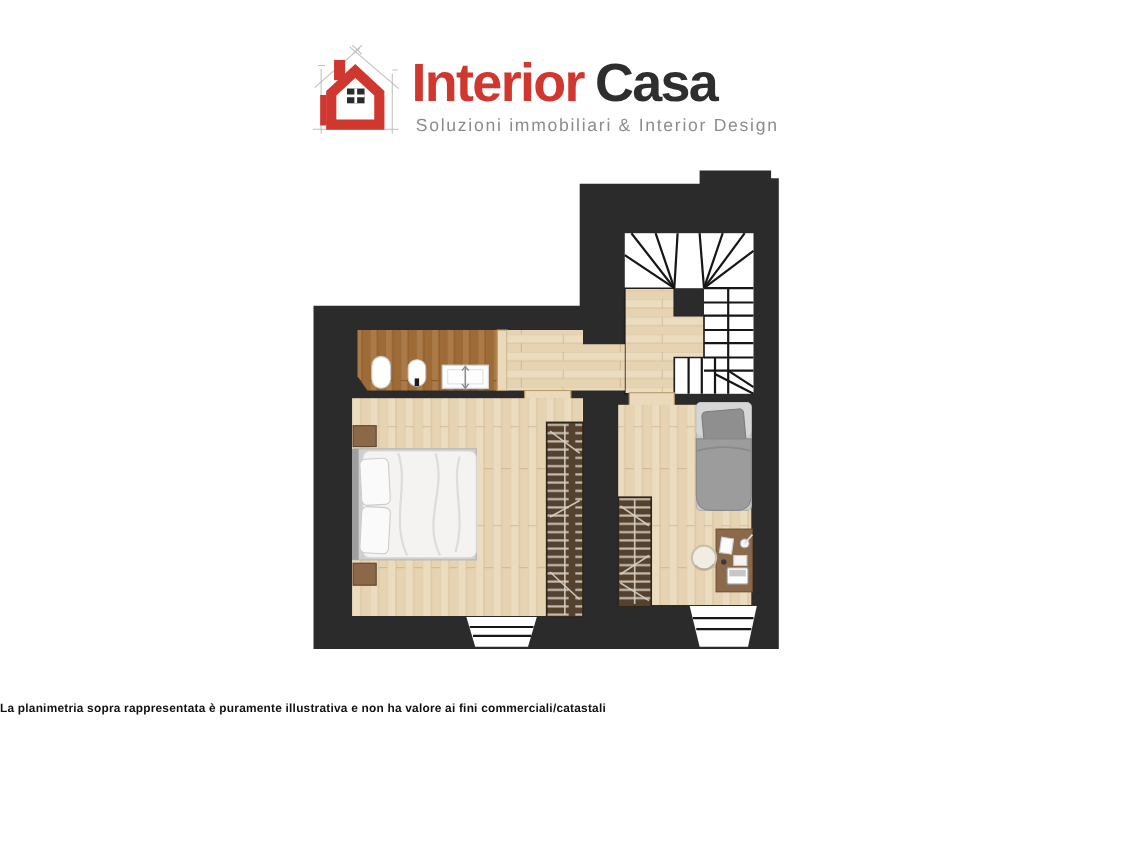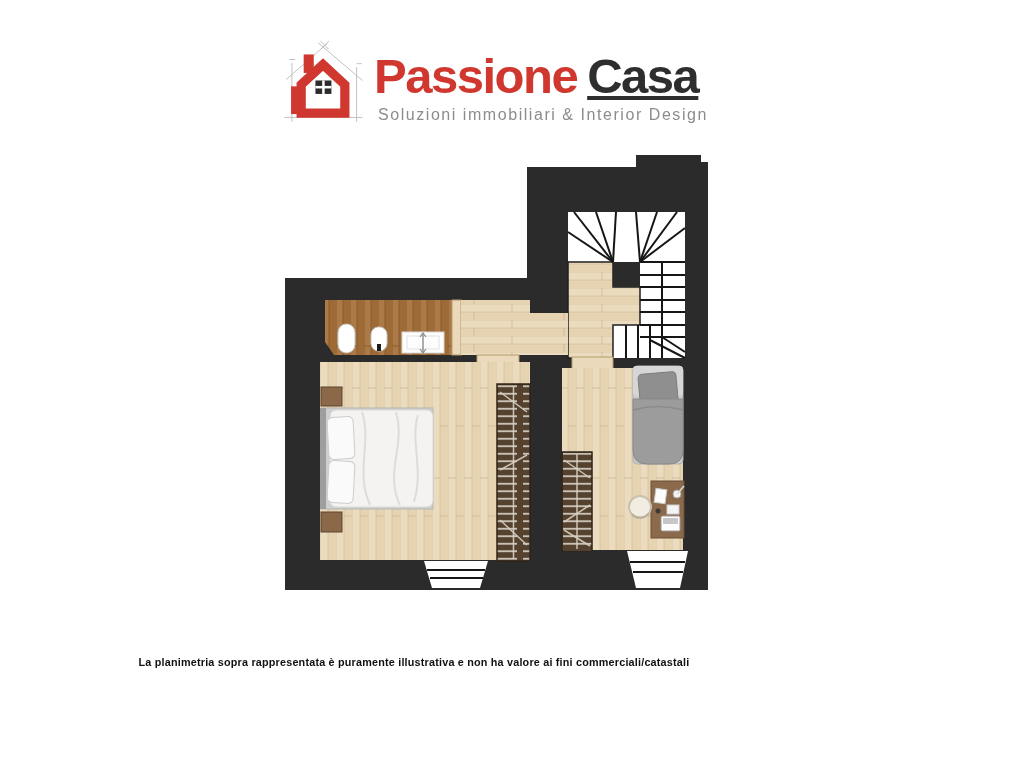--- a/index.html
+++ b/index.html
@@ -6,33 +6,33 @@
   body{
     width:1024px;height:768px;background:#ffffff;position:relative;overflow:hidden;
     font-family:"Liberation Sans", sans-serif;
   }
   
   .logo{position:absolute;left:281px;top:38px;display:flex;align-items:flex-start;gap:9px;}
   .logo-icon{width:84px;height:90px;flex:0 0 auto;}
   .logo-text{padding-top:14px;}
   .brand{font-weight:bold;font-size:49px;line-height:1;letter-spacing:-1.5px;white-space:nowrap;}
   .brand .primary{color:var(--accent-red,#d0372f);margin-right:10px;}
-  .brand .secondary{color:var(--brand-dark,#2e2e2e);text-decoration:underline;}
+  .brand .secondary{color:var(--brand-dark,#2e2e2e);}
   .tagline{margin-top:5px;margin-left:4px;font-size:16px;letter-spacing:1.55px;color:var(--tagline-gray,#8c8c8c);white-space:nowrap;}
   
   .plan{position:absolute;left:0;top:0;width:1024px;height:768px;}
   .wall-fill{fill:var(--wall,#2b2b2b);}
   .stair-white{fill:#ffffff;}
   .tread{stroke:#161616;stroke-width:2;fill:none;}
   .threshold{fill:#ead9ba;stroke:#b79b6d;stroke-width:1;}
   .wardrobe-box{stroke:#30251a;stroke-width:1.5;}
   .rail{stroke:#d7d0c3;stroke-width:1.5;fill:none;opacity:.9;}
   
   .disclaimer{
-    position:absolute;top:656px;left:0;width:828px;text-align:center;
+    position:absolute;top:638px;left:0;width:828px;
     font-size:10.8px;font-weight:bold;color:#111111;letter-spacing:.2px;
   }
 </style>
 </head>
 <body>
 
 <div class="logo">
   <svg class="logo-icon" viewBox="0 0 100 106" xmlns="http://www.w3.org/2000/svg">
 
     <g stroke="#bdbdbd" stroke-width="1.1" fill="none">
@@ -50,21 +50,21 @@
       <rect x="12" y="57" width="7" height="33" fill="var(--accent-red,#d0372f)"></rect>
       <polygon points="24,55 50,31 76,55 76,89 24,89" fill="#ffffff" stroke="var(--accent-red,#d0372f)" stroke-width="11" stroke-linejoin="miter"></polygon>
       <g>
         <rect x="41" y="50" width="19" height="16" fill="#2b2b2b"></rect>
         <path d="M50.5,50 V66" stroke="#ffffff" stroke-width="3"></path>
         <path d="M41,58 H60" stroke="#ffffff" stroke-width="3"></path>
       </g>
     </g>
   </svg>
   <div class="logo-text">
-    <div class="brand"><span class="primary">Passione</span><span class="secondary">Casa</span></div>
+    <div class="brand"><span class="primary">Interior</span><span class="secondary">Casa</span></div>
     <div class="tagline">Soluzioni immobiliari &amp; Interior Design</div>
   </div>
 </div>
 
 <svg class="plan" viewBox="0 0 1024 768" xmlns="http://www.w3.org/2000/svg">
   <defs>
     <pattern id="plankLight" width="16" height="90" patternUnits="userSpaceOnUse">
       <rect width="16" height="90" fill="#ecdcbf"></rect>
       <rect x="8" width="8" height="90" fill="#e6d3b2"></rect>
       <path d="M0,0V90 M8,0V90" stroke="#cbb189" stroke-width="1" opacity=".55"></path>

